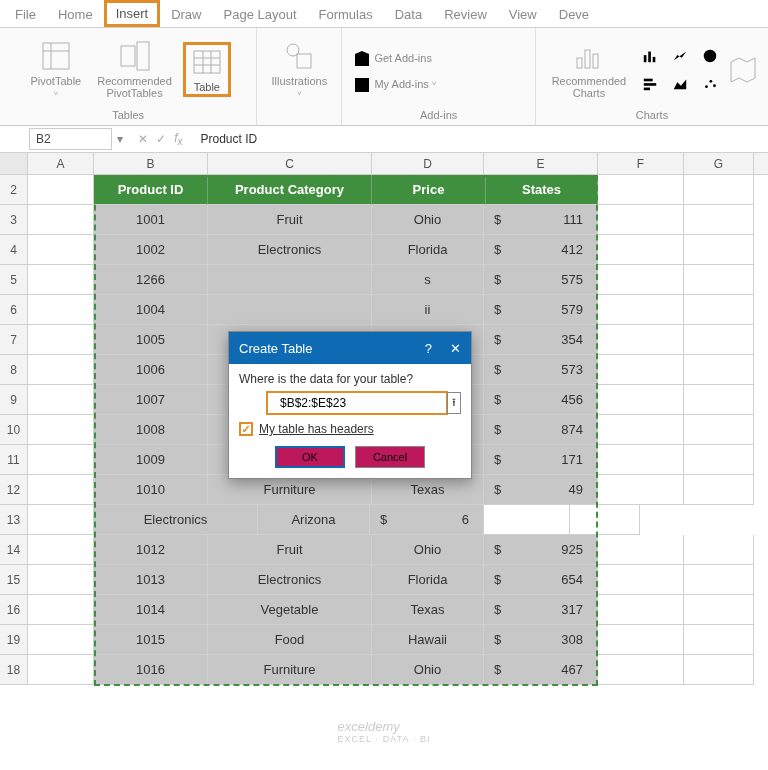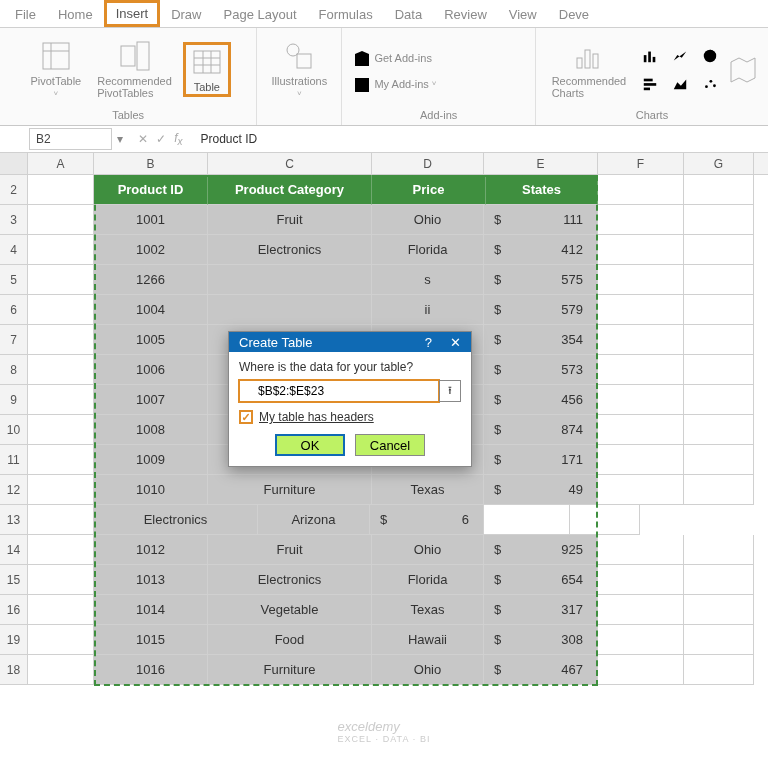--- a/index.html
+++ b/index.html
@@ -8,21 +8,21 @@
   
   .tabs { display: flex; height: 28px; border-bottom: 1px solid #d0d0d0; background: #fff; align-items: flex-end; padding-left: 4px; }
   .tab { padding: 5px 11px; cursor: pointer; color: #8a8a8a; }
   .tab.insert { border: 3px solid #e08c28; color: #555; padding: 3px 9px; }
 
   
   .ribbon { height: 98px; border-bottom: 1px solid #c8c8c8; display: flex; background: #fafafa; }
   .group { border-right: 1px solid #e0e0e0; display: flex; flex-direction: column; }
   .g-body { flex: 1; display: flex; align-items: center; justify-content: center; gap: 6px; padding: 4px 6px 0; }
   .g-label { text-align: center; font-size: 11px; color: #8a8a8a; padding: 2px 0 4px; }
-  .rb-btn { display: flex; flex-direction: column; align-items: center; justify-content: flex-start; gap: 3px; padding: 3px 5px; cursor: pointer; text-align: left; font-size: 11px; color: #8a8a8a; line-height: 1.1; }
+  .rb-btn { display: flex; flex-direction: column; align-items: center; justify-content: flex-start; gap: 3px; padding: 3px 5px; cursor: pointer; text-align: center; font-size: 11px; color: #8a8a8a; line-height: 1.1; }
   .rb-btn.small { flex-direction: row; font-size: 11px; height: 24px; }
   .rb-icon { width: 32px; height: 32px; }
   .rb-icon svg rect, .rb-icon svg line, .rb-icon svg path, .rb-icon svg polyline, .rb-icon svg circle { stroke: #b0b0b0; fill: none; }
   .rb-btn.table-btn { border: 3px solid #e08c28; padding: 1px 5px; color: #555; }
 
   
   .fx-bar { height: 27px; display: flex; align-items: center; border-bottom: 1px solid #d0d0d0; font-size: 12px; padding-left: 24px; }
   .namebox { width: 83px; border: 1px solid #ccc; margin: 0 0 0 5px; height: 22px; display: flex; align-items: center; padding: 0 6px; background: #fff; }
   .nb-drop { width: 16px; height: 22px; display:flex; align-items:center; justify-content:center; color:#888; }
   .fx-btns { display: flex; gap: 8px; padding: 0 10px; color: #aaa; align-items:center; }
@@ -44,31 +44,31 @@
   .cell.hcell { background: #3f8f3f; color:#fff; font-weight:bold; }
   .cell.price { justify-content: space-between; padding: 0 14px 0 10px; }
   .col-A.cell, .col-F.cell, .col-G.cell { background:#fff; }
   .col-B.cell.hcell, .col-C.cell.hcell, .col-D.cell.hcell, .col-E.cell.hcell { border-right:1px solid #6fa96f; }
 
   
   .ants { position:absolute; border: 2px dashed #3f8f3f; pointer-events:none; }
 
   
   .dialog { position: absolute; left: 228px; top: 331px; width: 244px; background: #fff; box-shadow: 0 4px 14px rgba(0,0,0,.35); border:1px solid #888; }
-  .dlg-title { background: #0f6ab4; color:#fff; height: 20px; display:flex; align-items:center; padding:0 10px; justify-content:space-between; font-size:13px; }
+  .dlg-title { background: #0f6ab4; color:#fff; height: 32px; display:flex; align-items:center; padding:0 10px; justify-content:space-between; font-size:13px; }
   .dlg-title .right { display:flex; gap:18px; align-items:center; }
   .dlg-body { padding: 8px 10px 10px; font-size:12px; color:#333; }
   .range-row { display:flex; margin:6px 0 8px; }
-  .range-input { flex:1; border:1px solid #888; border-right:none; height:22px; font-size:12px; padding:0 18px; }
+  .range-input { flex:1; border:1px solid #888; border-right:none; height:22px; font-size:12px; padding:0 12px;margin-left:28px; }
   .range-input.hi { outline: 2px solid #e08c28; outline-offset:-1px; }
   .range-pick { width:22px; height:22px; border:1px solid #888; display:flex; align-items:center; justify-content:center; font-size:11px; }
   .chk-row { display:flex; align-items:center; gap:6px; margin-bottom:10px; }
   .chk { width:14px; height:14px; border:2px solid #e08c28; display:flex; align-items:center; justify-content:center; color:#e08c28; font-size:11px; font-weight:bold; }
   .dlg-btns { display:flex; justify-content:center; gap:10px; }
-  .dlg-btn { width:70px; height:22px; border:1px solid #888; background:#bef264; font-size:13px; }
+  .dlg-btn { width:70px; height:22px; border:1px solid #888; background:#be185d; font-size:11px; }
   .dlg-btn.ok { border:2px solid #0f6ab4; }
 
   .watermark { position:absolute; left:50%; transform:translateX(-50%); bottom:26px; font-size:13px; color:#ccc; font-style:italic; pointer-events:none; }
   .watermark small { display:block; font-size:9px; letter-spacing:1px; text-align:center; font-style:normal; }
 </style>
 </head>
 <body>
 
 <div class="tabs">
   <div class="tab">File</div>

